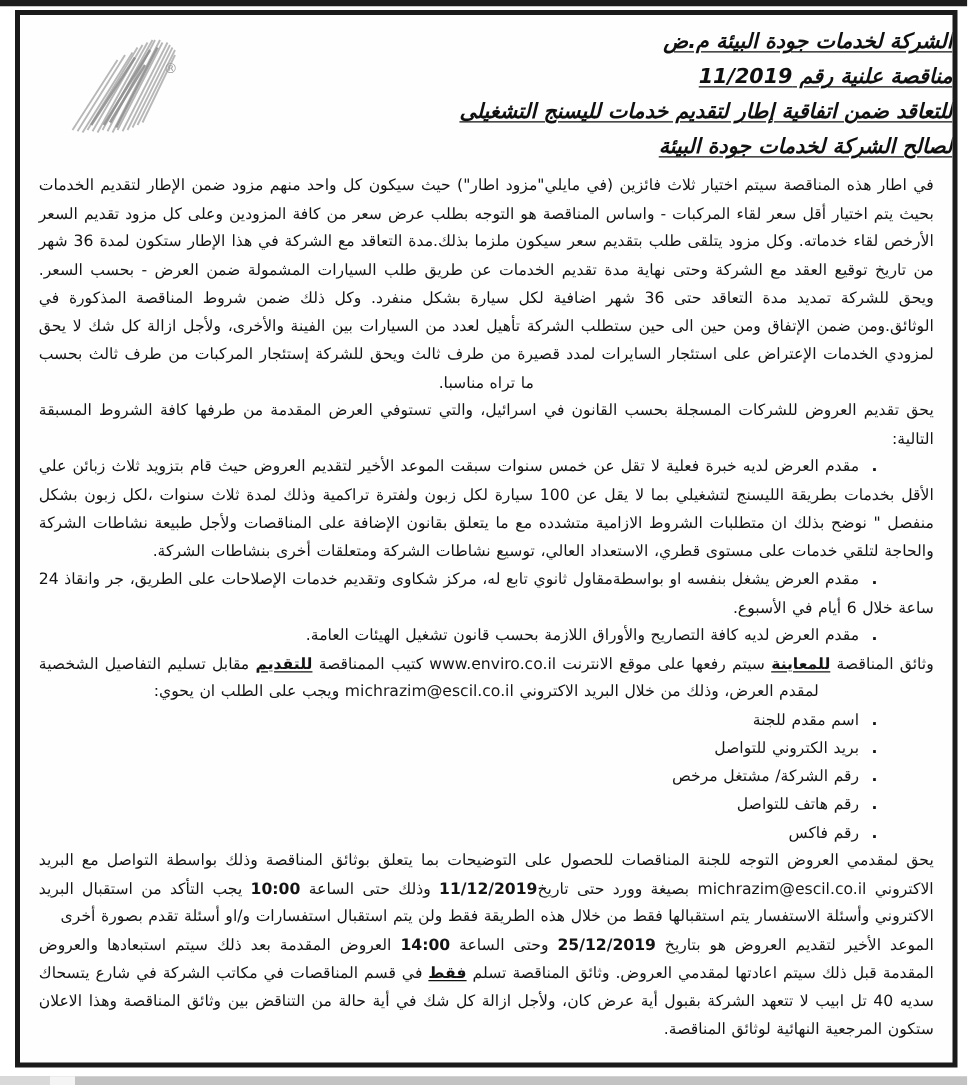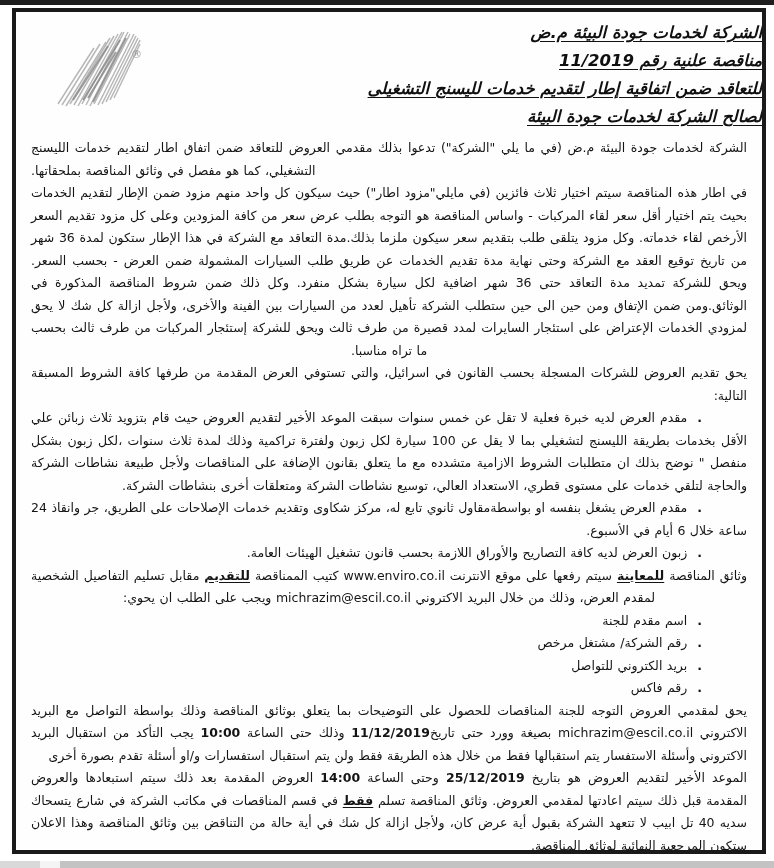--- a/index.html
+++ b/index.html
@@ -81,38 +81,38 @@
     </div>
 
     <div class="header">
       <div class="h-line">الشركة لخدمات جودة البيئة م.ض</div>
       <div class="h-line">مناقصة علنية رقم 11/2019</div>
       <div class="h-line">للتعاقد ضمن اتفاقية إطار لتقديم خدمات لليسنج التشغيلى</div>
       <div class="h-line">لصالح الشركة لخدمات جودة البيئة</div>
     </div>
 
     <div class="content">
-      <p class="para last-left">الشركة لخدمات جودة البيئة م.ض (في ما يلي "الشركة") تدعوا بذلك مقدمي العروض للتعاقد ضمن اتفاق اطار لتقديم خدمات الليسنج التشغيلي، كما هو مفصل في وثائق المناقصة بملحقاتها.</p>
 
       <p class="para last-center">في اطار هذه المناقصة سيتم اختيار ثلاث فائزين (في مايلي"مزود اطار") حيث سيكون كل واحد منهم مزود ضمن الإطار لتقديم الخدمات بحيث يتم اختيار أقل سعر لقاء المركبات - واساس المناقصة هو التوجه بطلب عرض سعر من كافة المزودين وعلى كل مزود تقديم السعر الأرخص لقاء خدماته. وكل مزود يتلقى طلب بتقديم سعر سيكون ملزما بذلك.مدة التعاقد مع الشركة في هذا الإطار ستكون لمدة 36 شهر من تاريخ توقيع العقد مع الشركة وحتى نهاية مدة تقديم الخدمات عن طريق طلب السيارات المشمولة ضمن العرض - بحسب السعر. ويحق للشركة تمديد مدة التعاقد حتى 36 شهر اضافية لكل سيارة بشكل منفرد. وكل ذلك ضمن شروط المناقصة المذكورة في الوثائق.ومن ضمن الإتفاق ومن حين الى حين ستطلب الشركة تأهيل لعدد من السيارات بين الفينة والأخرى، ولأجل ازالة كل شك لا يحق لمزودي الخدمات الإعتراض على استئجار السايرات لمدد قصيرة من طرف ثالث ويحق للشركة إستئجار المركبات من طرف ثالث بحسب ما تراه مناسبا.</p>
 
       <p class="para">يحق تقديم العروض للشركات المسجلة بحسب القانون في اسرائيل، والتي تستوفي العرض المقدمة من طرفها كافة الشروط المسبقة التالية:</p>
 
       <ul class="dotted">
         <li>مقدم العرض لديه خبرة فعلية لا تقل عن خمس سنوات سبقت الموعد الأخير لتقديم العروض حيث قام بتزويد ثلاث زبائن علي الأقل بخدمات بطريقة الليسنج لتشغيلي بما لا يقل عن 100 سيارة لكل زبون ولفترة تراكمية وذلك لمدة ثلاث سنوات ،لكل زبون بشكل منفصل " نوضح بذلك ان متطلبات الشروط الازامية متشدده مع ما يتعلق بقانون الإضافة على المناقصات ولأجل طبيعة نشاطات الشركة والحاجة لتلقي خدمات على مستوى قطري، الاستعداد العالي، توسيع نشاطات الشركة ومتعلقات أخرى بنشاطات الشركة.</li>
         <li>مقدم العرض يشغل بنفسه او بواسطةمقاول ثانوي تابع له، مركز شكاوى وتقديم خدمات الإصلاحات على الطريق، جر وانقاذ 24 ساعة خلال 6 أيام في الأسبوع.</li>
-        <li>زبون العرض لديه كافة التصاريح والأوراق اللازمة بحسب قانون تشغيل الهيئات العامة.</li>
+        <li>مقدم العرض لديه كافة التصاريح والأوراق اللازمة بحسب قانون تشغيل الهيئات العامة.</li>
       </ul>
 
       <p class="para last-center"><span>وثائق المناقصة </span><span class="u">للمعاينة</span><span> سيتم رفعها على موقع الانترنت www.enviro.co.il كتيب الممناقصة </span><span class="u">للتقديم</span><span>  مقابل تسليم التفاصيل الشخصية لمقدم العرض، وذلك من خلال البريد الاكتروني michrazim@escil.co.il ويجب على الطلب ان يحوي:</span></p>
 
       <ul class="dotted">
         <li>اسم مقدم للجنة</li>
+        <li>بريد الكتروني للتواصل</li>
         <li>رقم الشركة/ مشتغل مرخص</li>
-        <li>بريد الكتروني للتواصل</li>
+        <li>رقم هاتف للتواصل</li>
         <li>رقم فاكس</li>
       </ul>
 
       <p class="para"><span>يحق لمقدمي العروض التوجه للجنة المناقصات للحصول على التوضيحات بما يتعلق بوثائق المناقصة وذلك بواسطة التواصل مع البريد الاكتروني michrazim@escil.co.il بصيغة وورد حتى تاريخ</span><span class="b">11/12/2019</span><span> وذلك حتى الساعة </span><span class="b">10:00</span><span> يجب التأكد من استقبال البريد الاكتروني وأسئلة الاستفسار يتم استقبالها فقط من خلال هذه الطريقة فقط ولن يتم استقبال استفسارات و/او أسئلة تقدم بصورة أخرى</span></p>
 
       <p class="para"><span>الموعد الأخير لتقديم العروض هو بتاريخ </span><span class="b">25/12/2019</span><span> وحتى الساعة </span><span class="b">14:00</span><span> العروض المقدمة بعد ذلك سيتم استبعادها والعروض المقدمة قبل ذلك سيتم اعادتها لمقدمي العروض. وثائق المناقصة تسلم </span><span class="u">فقط</span><span> في قسم المناقصات في مكاتب الشركة في شارع يتسحاك سديه 40 تل ابيب لا تتعهد الشركة بقبول أية عرض كان، ولأجل ازالة كل شك في أية حالة من التناقض بين وثائق المناقصة وهذا الاعلان ستكون المرجعية النهائية لوثائق المناقصة.</span></p>
     </div>
   </div>
 
   <div class="scroll-strip">

